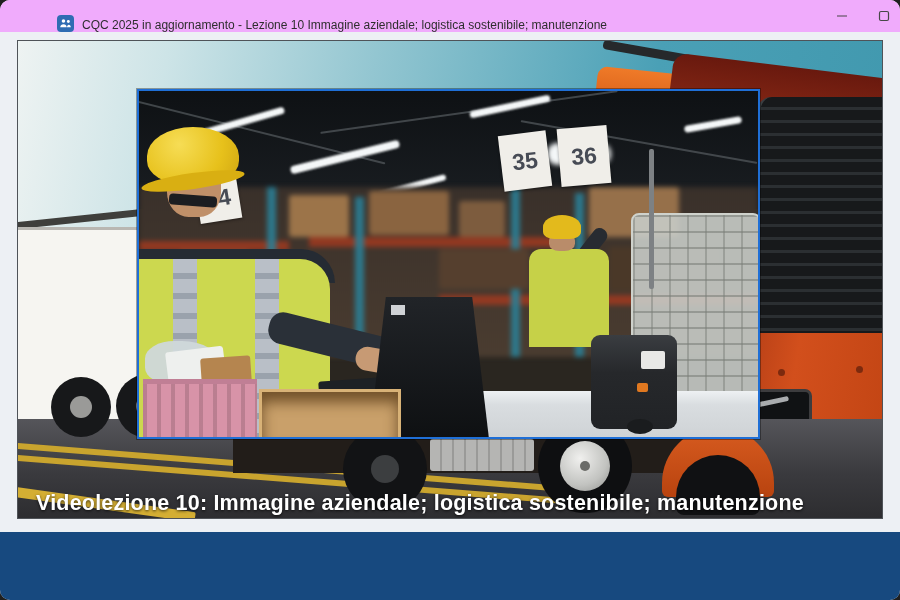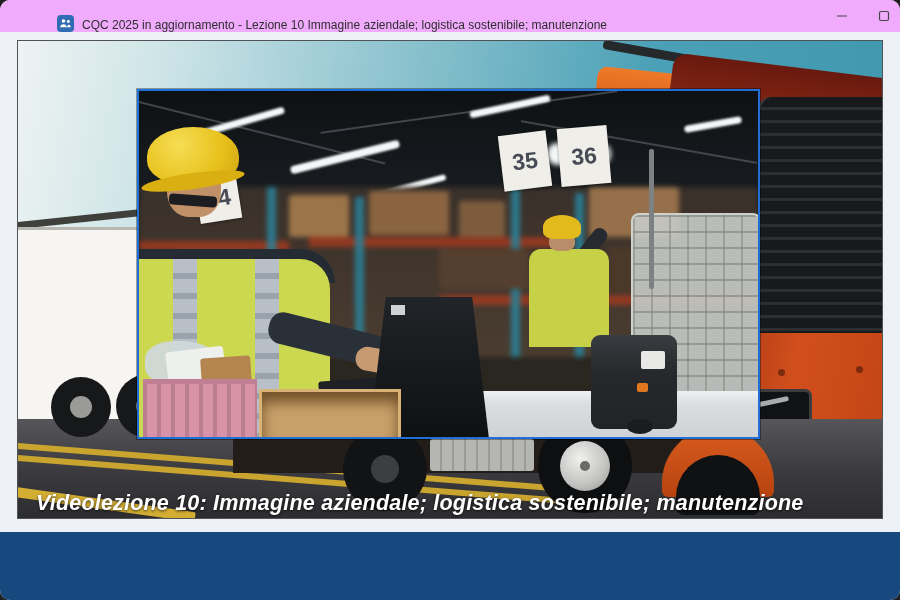--- a/index.html
+++ b/index.html
@@ -32,21 +32,21 @@
   .trailer{left:0;top:186px;width:222px;height:232px;background:linear-gradient(90deg,#f6f5f1 70%,#d9d7d2);border-top:3px solid #b9b7b2;}
   .trailer-bar{left:-12px;top:168px;width:270px;height:7px;background:#3f3f3c;transform:rotate(-6deg);border-radius:3px;}
   .road{left:0;top:378px;width:864px;height:99px;background:linear-gradient(180deg,#55555a,#3a3a3e 55%,#2d2d30);}
   .ymark{background:#c9a42e;border-radius:2px;}
   .wheel{border-radius:50%;background:#17181a;}
   .hub{position:absolute;border-radius:50%;}
   .chassis{left:215px;top:388px;width:495px;height:44px;background:#221d19;}
   .fairing{left:412px;top:398px;width:104px;height:32px;background:repeating-linear-gradient(90deg,#b5b5b3 0 10px,#9a9a98 10px 12px);border-radius:3px;}
   .mudguard{left:644px;top:386px;width:112px;height:70px;background:linear-gradient(180deg,#d85c20,#b8430f);border-radius:56px 56px 6px 6px;}
 
-  .caption{left:18px;top:450px;width:830px;color:#fff;font-size:21.5px;font-weight:700;letter-spacing:.2px;text-shadow:0 1px 3px rgba(0,0,0,.75);white-space:nowrap;font-style:italic;}
+  .caption{left:18px;top:450px;width:830px;color:#fff;font-size:21.5px;font-weight:700;letter-spacing:.2px;text-shadow:0 1px 3px rgba(0,0,0,.75);white-space:nowrap;}
 
   
   .pip{left:119px;top:48px;width:619px;height:346px;border:2px solid #1f6fd6;background:#2a2620;overflow:hidden;box-shadow:0 0 0 1px rgba(0,0,0,.35);}
   .pip *{position:absolute;}
   .ceiling{left:0;top:0;width:619px;height:118px;background:linear-gradient(180deg,#0e1114,#1a1e22);}
   .truss{height:2px;background:#565b60;opacity:.7;border-radius:2px;}
   .lamp{background:#f4f7f8;border-radius:4px;filter:blur(1.2px);}
   .rackzone{left:0;top:96px;width:619px;height:170px;background:linear-gradient(180deg,#39302a,#4a3c30);filter:blur(2.5px);}
   .beam{height:10px;background:#a03a20;opacity:.85;}
   .post{width:9px;background:#2b7e95;opacity:.9;}

